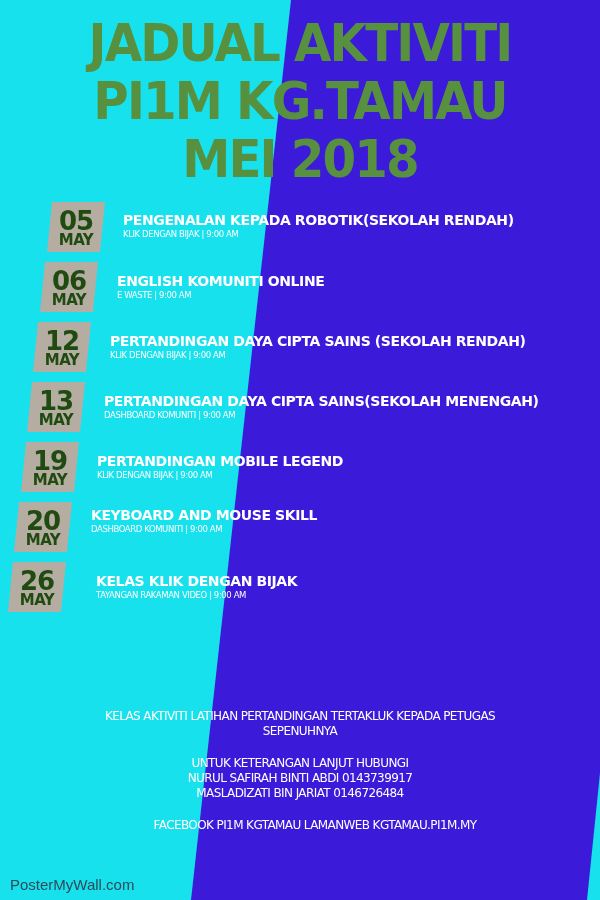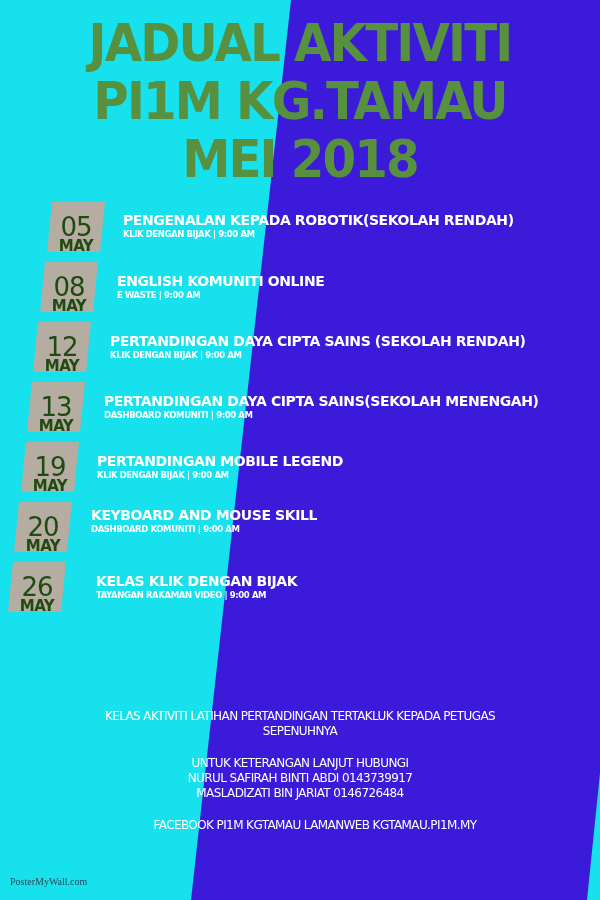--- a/index.html
+++ b/index.html
@@ -32,56 +32,56 @@
     .badge {
       position: absolute; width: 58px; height: 50px;
       background: #B5ADA2;
       clip-path: polygon(5px 0, 58px 0, 53px 50px, 0 50px);
       text-align: center;
       color: #1F4A10;
     }
     .badge .day {
       display: block;
       font-family: "DejaVu Sans", sans-serif;
-      font-weight: normal;
+      font-weight: bold;
       font-size: 26px; line-height: 28px;
-      margin-top: 11px;
+      margin-top: 5px;
       letter-spacing: -1px;
     }
     .badge .mon {
       display: block;
       font-family: "DejaVu Sans", sans-serif;
       font-weight: bold;
       font-size: 15px; line-height: 10px;
       letter-spacing: -0.5px;
     }
     .ev-text { position: absolute; white-space: nowrap; color: #FFFFFF; }
     .ev-title {
       font-family: "DejaVu Sans", sans-serif;
       font-weight: bold;
       font-size: 14px; line-height: 18px;
       letter-spacing: -0.4px;
     }
     .ev-sub {
       font-family: "DejaVu Sans", sans-serif;
-      font-weight: bold;
+      font-weight: normal;
       font-size: 8.5px; line-height: 11px;
       letter-spacing: -0.4px;
     }
     .footer {
       position: absolute; left: 0; width: 600px; text-align: center;
       color: #FFFFFF;
       font-family: "DejaVu Sans", sans-serif;
       font-size: 12px; line-height: 15px;
       letter-spacing: -0.6px;
     }
     .watermark {
       position: absolute; left: 10px; top: 876px;
-      font-family: Liberation Serif, serif;
-      font-size: 10px; color: #2b4a5a;
+      font-family: Liberation Sans, sans-serif;
+      font-size: 15px; color: #2b4a5a;
     }
   </style>
 </head>
 <body>
 
 <div class="bg-blue"></div>
 
 <div class="title">
   <div>JADUAL AKTIVITI</div>
   <div>PI1M KG.TAMAU</div>
@@ -94,21 +94,21 @@
     <span class="mon">MAY</span>
   </div>
   <div class="ev-text" style="left:123px;top:9px;">
     <div class="ev-title">PENGENALAN KEPADA ROBOTIK(SEKOLAH RENDAH)</div>
     <div class="ev-sub">KLIK DENGAN BIJAK | 9:00 AM</div>
   </div>
 </div>
 
 <div class="event" style="left:0;top:262px;width:600px;">
   <div class="badge" style="left:40px;top:0;">
-    <span class="day">08</span>
+    <span class="day">06</span>
     <span class="mon">MAY</span>
   </div>
   <div class="ev-text" style="left:117px;top:10px;">
     <div class="ev-title">ENGLISH KOMUNITI ONLINE</div>
     <div class="ev-sub">E WASTE | 9:00 AM</div>
   </div>
 </div>
 
 <div class="event" style="left:0;top:322px;width:600px;">
   <div class="badge" style="left:33px;top:0;">

